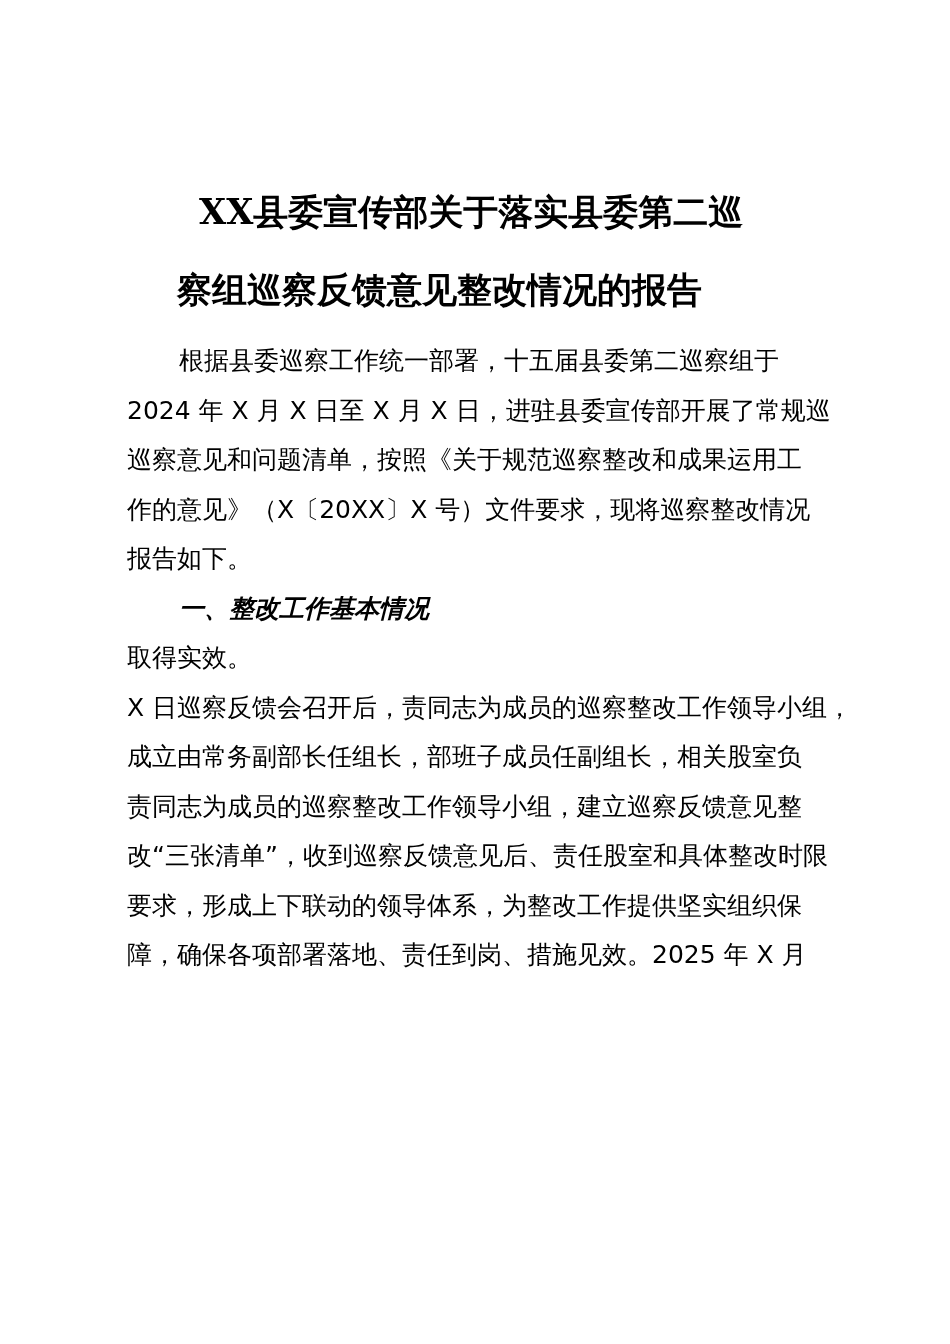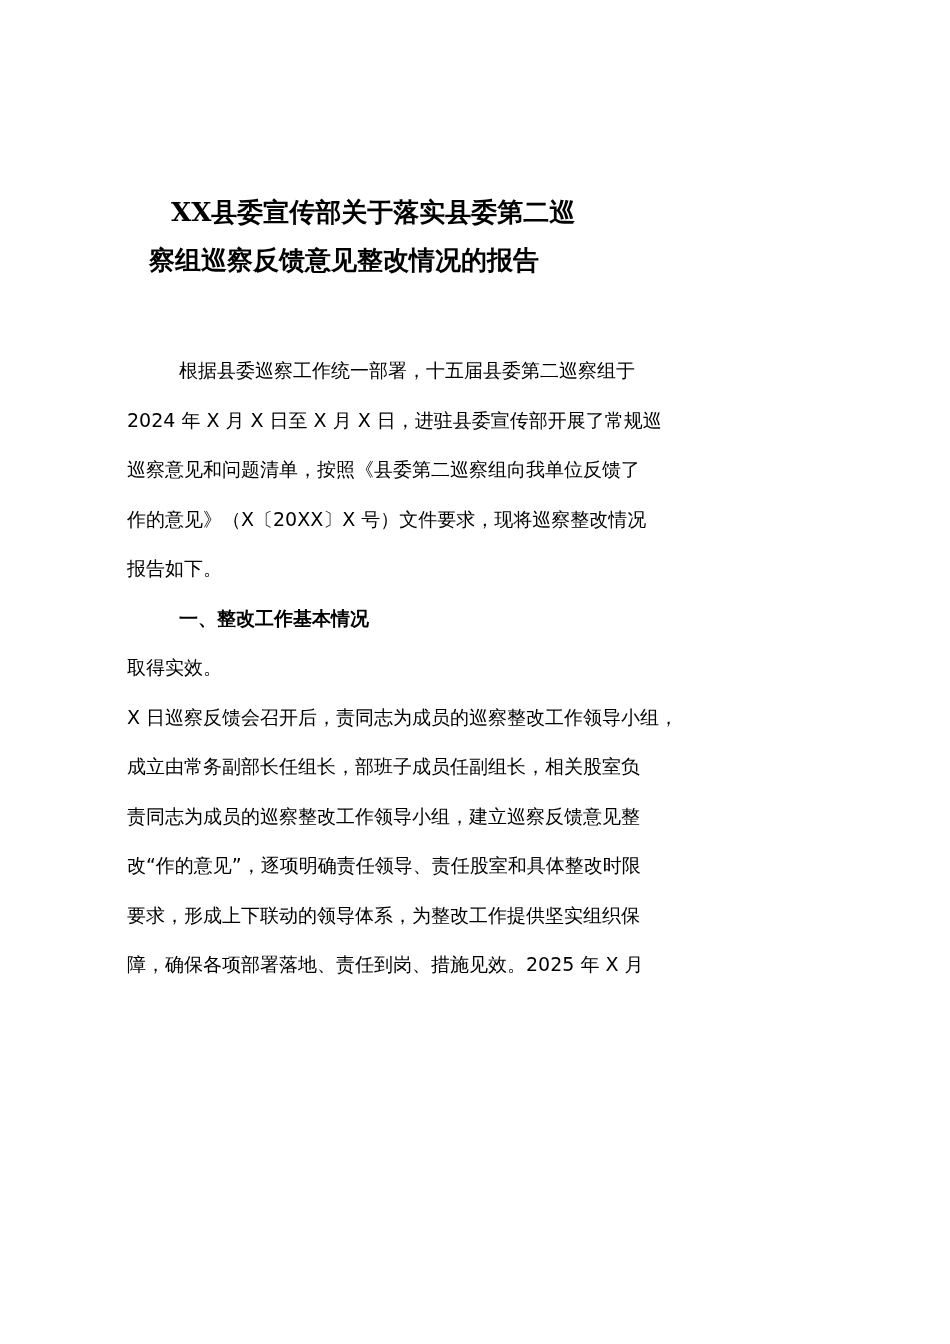--- a/index.html
+++ b/index.html
@@ -1,57 +1,57 @@
 <!DOCTYPE html>
 <html><head>
 <meta charset="utf-8">
 <style>
   html, body { margin: 0; padding: 0; background: #ffffff; }
   body { width: 950px; height: 1344px; position: relative; overflow: hidden; color: #000; }
   .page { position: absolute; left: 0; top: 0; width: 950px; height: 1344px; background: #fff; }
   .title {
-    position: absolute; left: 136px; width: 700px; top: 188px;
-    font-family: "DejaVu Serif", serif; font-weight: bold; font-size: 26px;
+    position: absolute; left: 164px; width: 700px; top: 188px;
+    font-family: "DejaVu Serif", serif; font-weight: bold; font-size: 35px;
     line-height: 48px; letter-spacing: 0px;
   }
   .title .l1 { display: block; padding-left: 35px; white-space: nowrap; }
-  .title .l2 { display: block; padding-left: 13px; white-space: nowrap; }
+  .title .l2 { display: block; padding-left: 13px; white-space: nowrap; margin-top: 30px; }
   .body {
-    position: absolute; left: 127px; top: 346px; width: 700px;
-    font-family: "DejaVu Sans", sans-serif; font-size: 19px; line-height: 49.5px;
+    position: absolute; left: 127px; top: 336px; width: 700px;
+    font-family: "DejaVu Sans", sans-serif; font-size: 25px; line-height: 49.5px;
   }
   .line { display: block; white-space: nowrap; height: 49.5px; }
   .indent { padding-left: 52px; }
-  .heading { font-weight: bold; }
+  .heading { font-weight: bold; font-style: italic; }
 </style>
 </head>
 <body>
 
 <div class="page">
   <div class="title">
     <span class="l1">XX县委宣传部关于落实县委第二巡</span>
     <span class="l2">察组巡察反馈意见整改情况的报告</span>
   </div>
 
   <div class="body">
     <div>
       <span class="line indent">根据县委巡察工作统一部署，十五届县委第二巡察组于</span>
       <span class="line">2024 年 X 月 X 日至 X 月 X 日，进驻县委宣传部开展了常规巡</span>
-      <span class="line">巡察意见和问题清单，按照《县委第二巡察组向我单位反馈了</span>
+      <span class="line">巡察意见和问题清单，按照《关于规范巡察整改和成果运用工</span>
       <span class="line">作的意见》（X〔20XX〕X 号）文件要求，现将巡察整改情况</span>
       <span class="line">报告如下。</span>
     </div>
     <div>
       <span class="line indent heading">一、整改工作基本情况</span>
     </div>
     <div>
       <span class="line">取得实效。</span>
     </div>
     <div>
       <span class="line">X 日巡察反馈会召开后，责同志为成员的巡察整改工作领导小组，</span>
       <span class="line">成立由常务副部长任组长，部班子成员任副组长，相关股室负</span>
       <span class="line">责同志为成员的巡察整改工作领导小组，建立巡察反馈意见整</span>
-      <span class="line">改“作的意见”，逐项明确责任领导、责任股室和具体整改时限</span>
+      <span class="line">改“三张清单”，收到巡察反馈意见后、责任股室和具体整改时限</span>
       <span class="line">要求，形成上下联动的领导体系，为整改工作提供坚实组织保</span>
       <span class="line">障，确保各项部署落地、责任到岗、措施见效。2025 年 X 月</span>
     </div>
   </div>
 </div>
 
 </body></html>

